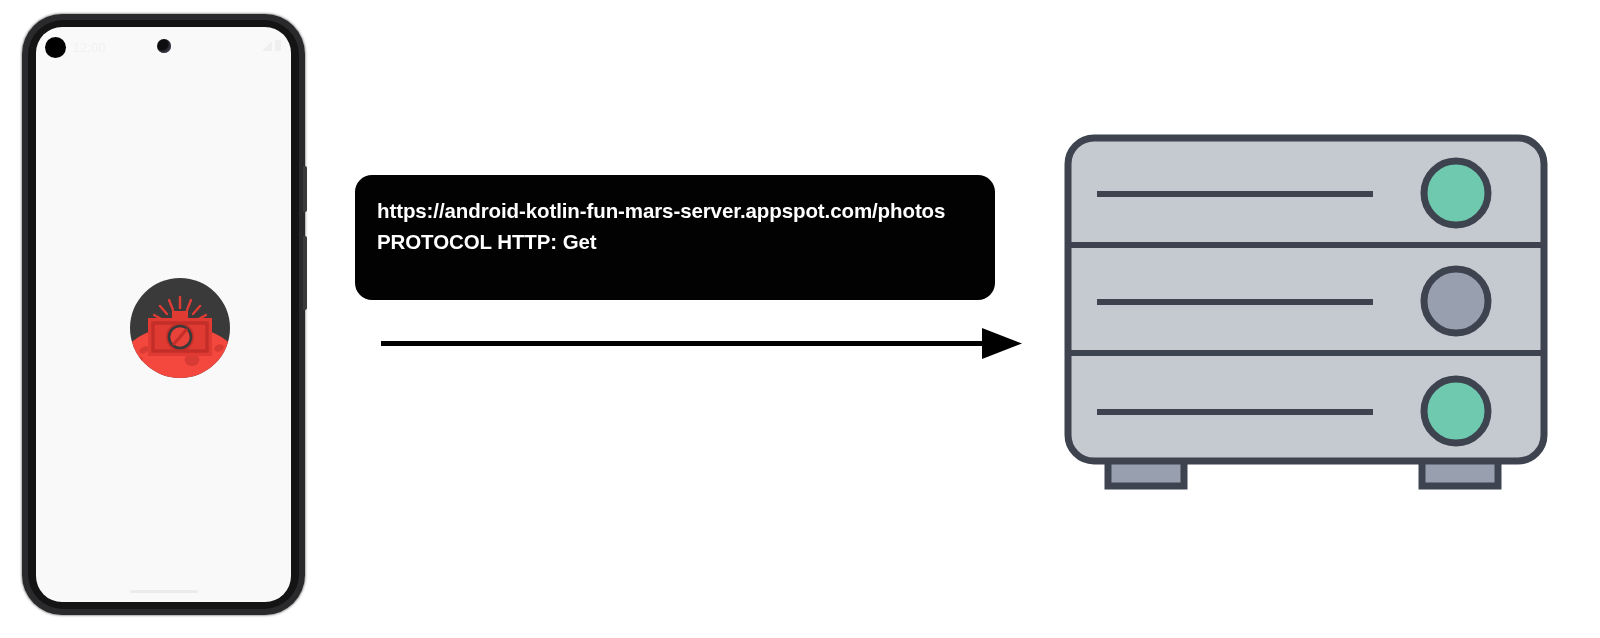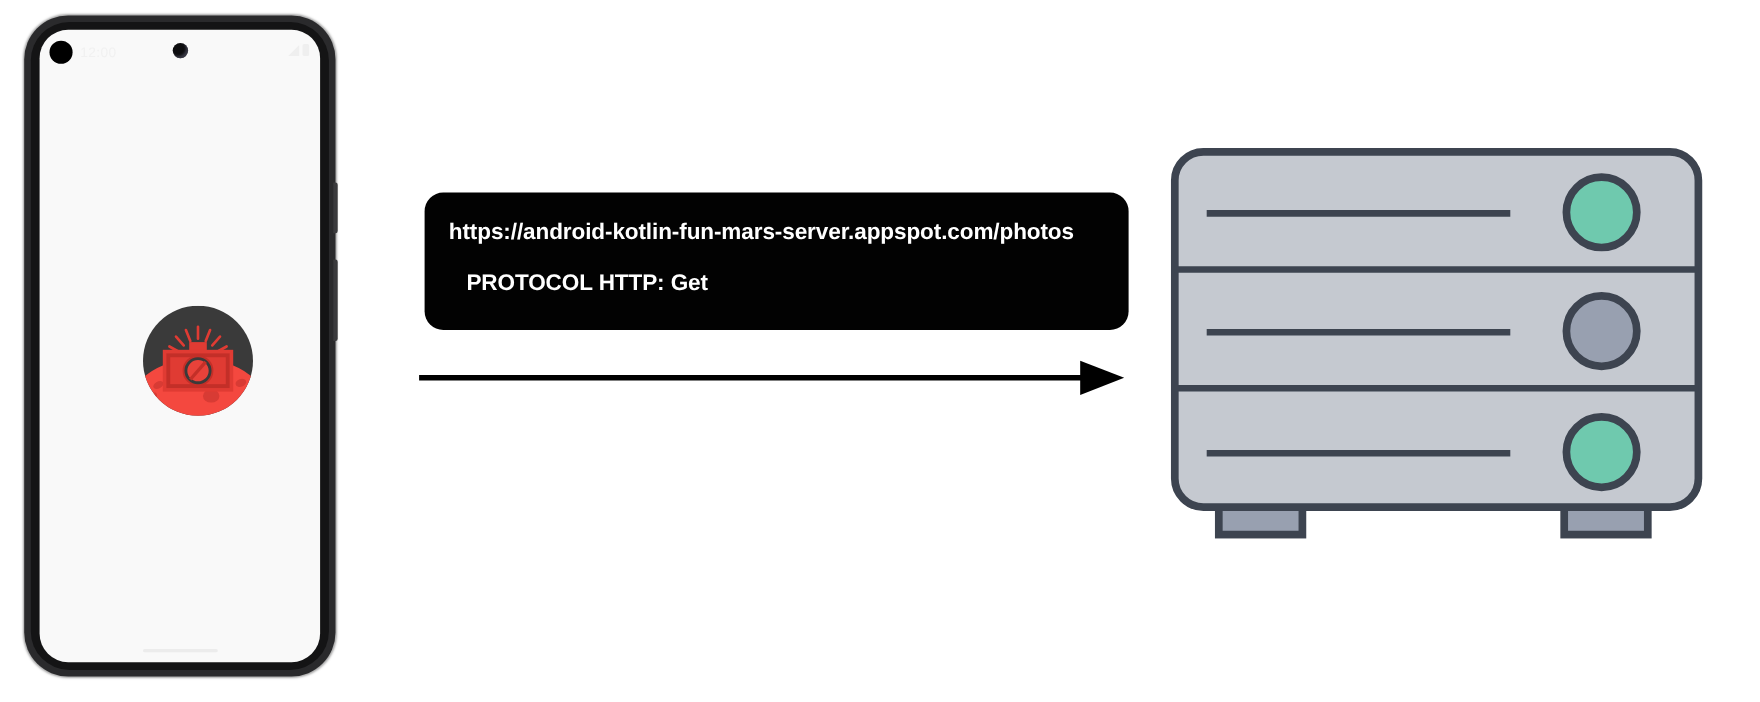--- a/index.html
+++ b/index.html
@@ -138,21 +138,21 @@
     bottom: 9px;
     width: 68px;
     height: 3px;
     border-radius: 2px;
     background: #ececec;
   }
 
   
   .url-bubble {
     position: absolute;
-    left: 386px;
+    left: 355px;
     top: 175px;
     width: 640px;
     height: 125px;
     background: #020202;
     border-radius: 17px;
     box-sizing: border-box;
     padding: 20px 22px 0 22px;
   }
   .url-bubble-text {
     color: #ffffff;
@@ -162,21 +162,21 @@
     letter-spacing: -0.1px;
     word-break: break-all;
     margin: 0;
   }
   .url-bubble-line2 {
     color: #ffffff;
     font-size: 20.5px;
     font-weight: bold;
     line-height: 31px;
     letter-spacing: -0.1px;
-    margin: 16px;
+    margin: 0;
     white-space: nowrap;
   }
 
   
   .arrow {
     position: absolute;
     left: 378px;
     top: 322px;
     width: 648px;
     height: 44px;

